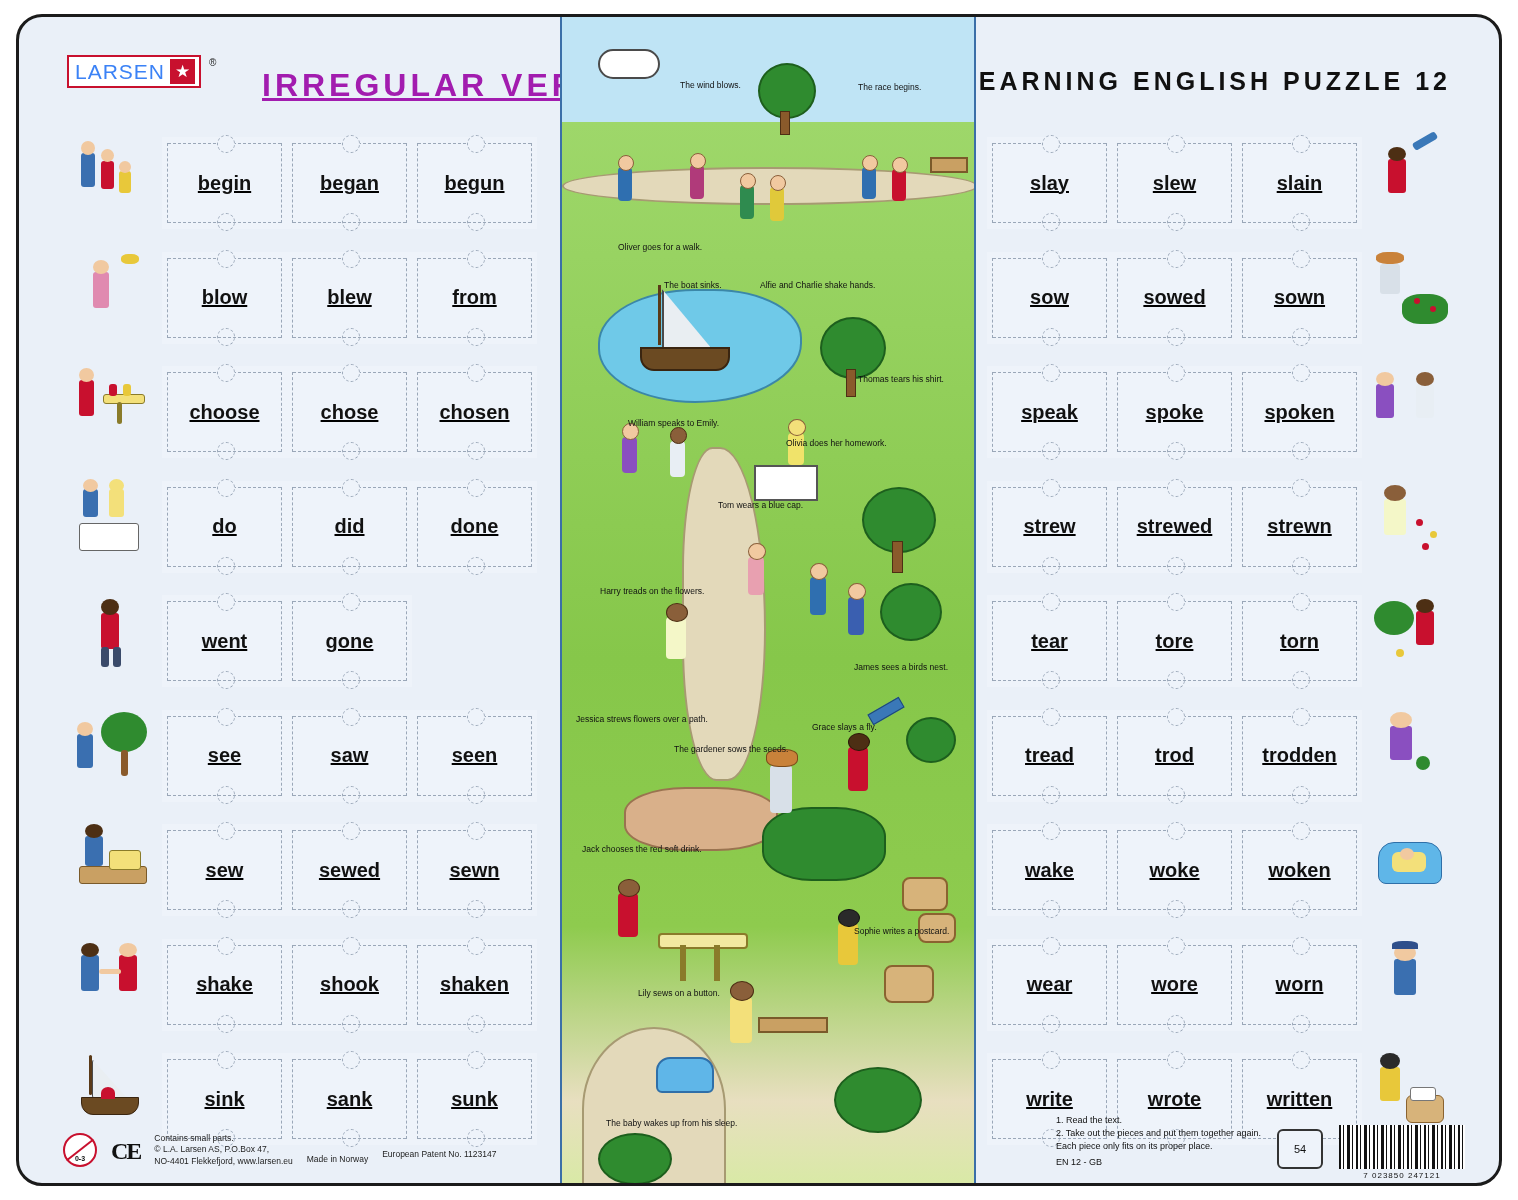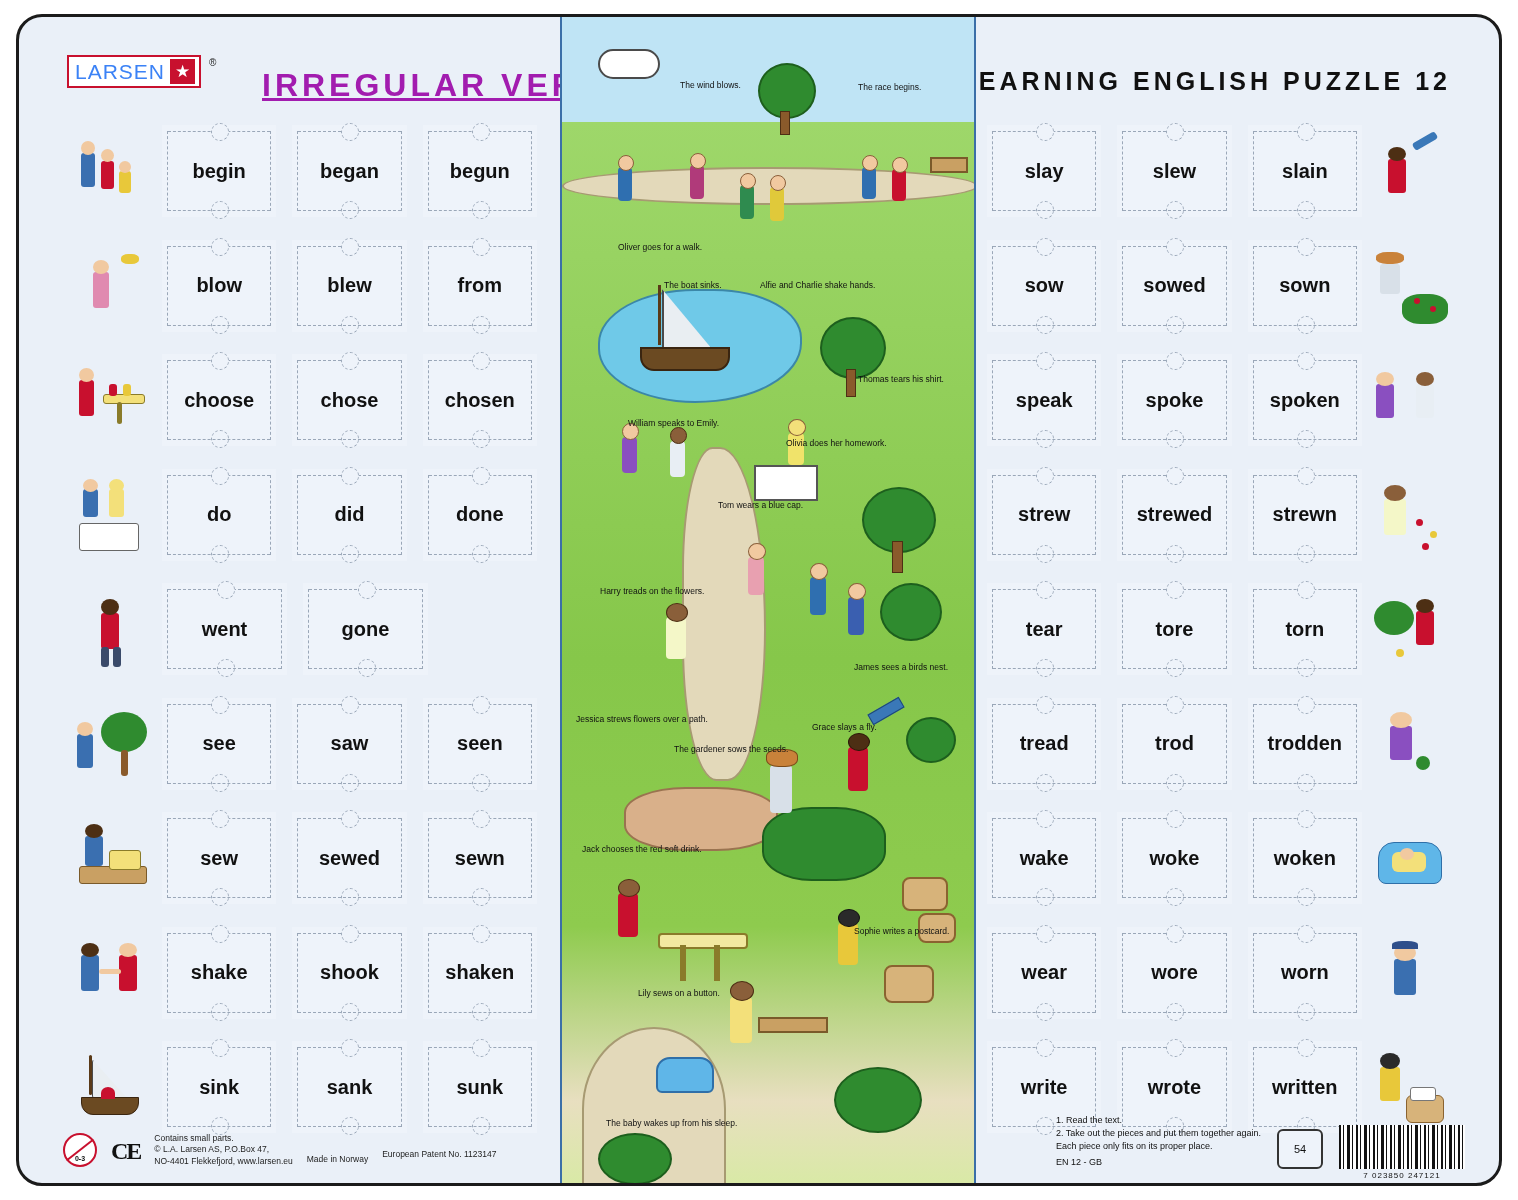--- a/index.html
+++ b/index.html
@@ -154,24 +154,25 @@
     width: 470px;
   }
   .col-left { left: 48px; }
   .col-right { left: 968px; }
   .row {
     position: relative;
     height: 114.5px;
   }
   .cells {
     position: absolute;
-    top: 4px;
+    top: 16px;
     height: 92px;
     display: flex;
-    gap: 16px;
+    gap: 0;
+    text-decoration: underline;
   }
   .col-left .cells { left: 95px; width: 375px; }
   .col-right .cells { left: 0; width: 375px; }
   .cell {
     width: 125px;
     height: 92px;
     box-sizing: border-box;
     display: flex;
     align-items: center;
     justify-content: center;

